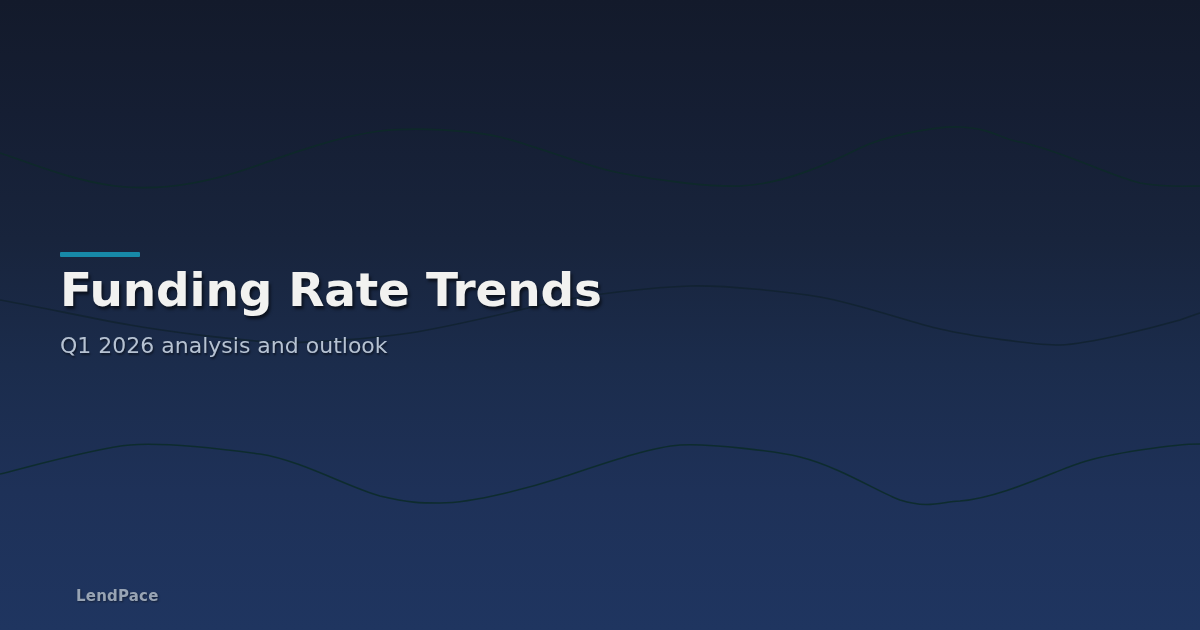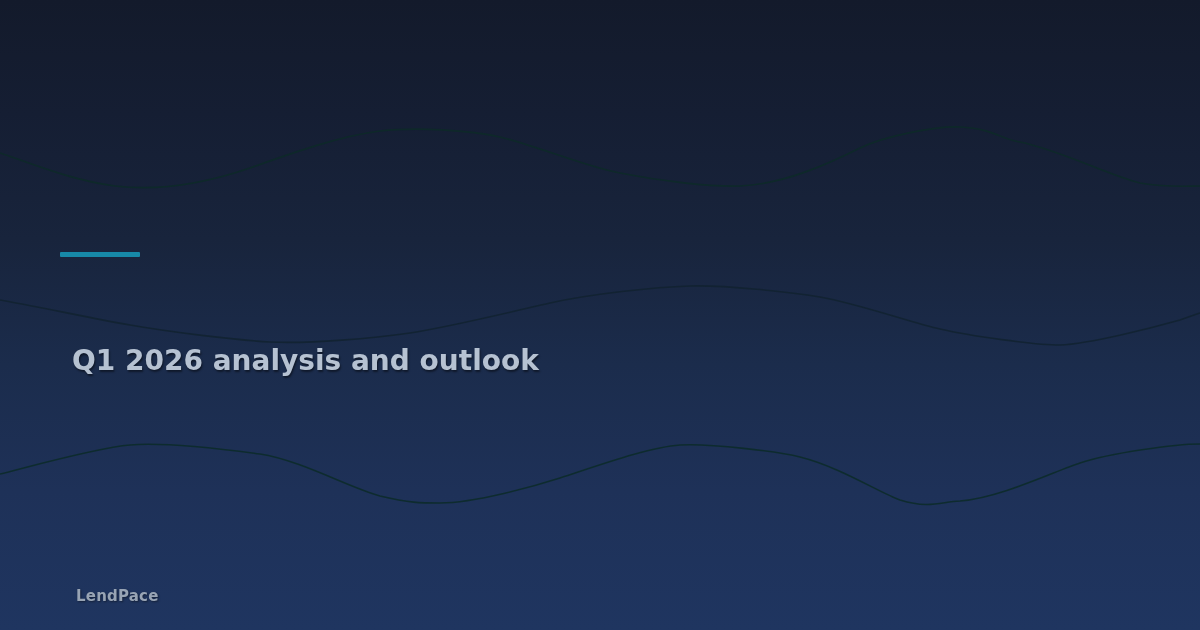--- a/index.html
+++ b/index.html
@@ -78,23 +78,23 @@
     letter-spacing: -0.2px;
     color: #f2f2f0;
     text-shadow: 2px 3px 3px rgba(0, 0, 0, 0.55);
     white-space: nowrap;
   }
 
   .subtitle {
     position: absolute;
     left: 0;
     top: 334px;
-    margin: 12px;
-    font-size: 28px;
-    font-weight: bold;
+    margin: 0;
+    font-size: 22px;
+    font-weight: normal;
     line-height: 1.1;
     color: #b6c2d2;
     text-shadow: 1px 2px 2px rgba(0, 0, 0, 0.45);
     white-space: nowrap;
   }
 
   .footer-brand {
     position: absolute;
     left: 0;
     top: 571px;
@@ -124,19 +124,20 @@
     <path class="wave-path w3" d="M0,474 C25,468 95,448 130,445 C165,442 230,450 260,454 C300,460 350,488 380,496
          C410,503 420,503 440,503 C475,503 535,486 560,478 C600,465 650,447 680,445
          C710,443 780,452 800,457 C840,467 880,493 900,500 C930,509 940,502 960,501
          C1000,498 1055,471 1080,463 C1110,453 1175,444 1200,444"></path>
   </svg>
 
   <div class="content">
 
     <div class="accent-bar"></div>
 
+    <h1 class="title">Funding Rate Trends</h1>
 
     <p class="subtitle">Q1 2026 analysis and outlook</p>
 
     <div class="footer-brand">LendPace</div>
 
   </div>
 </div>
 
 </body></html>

